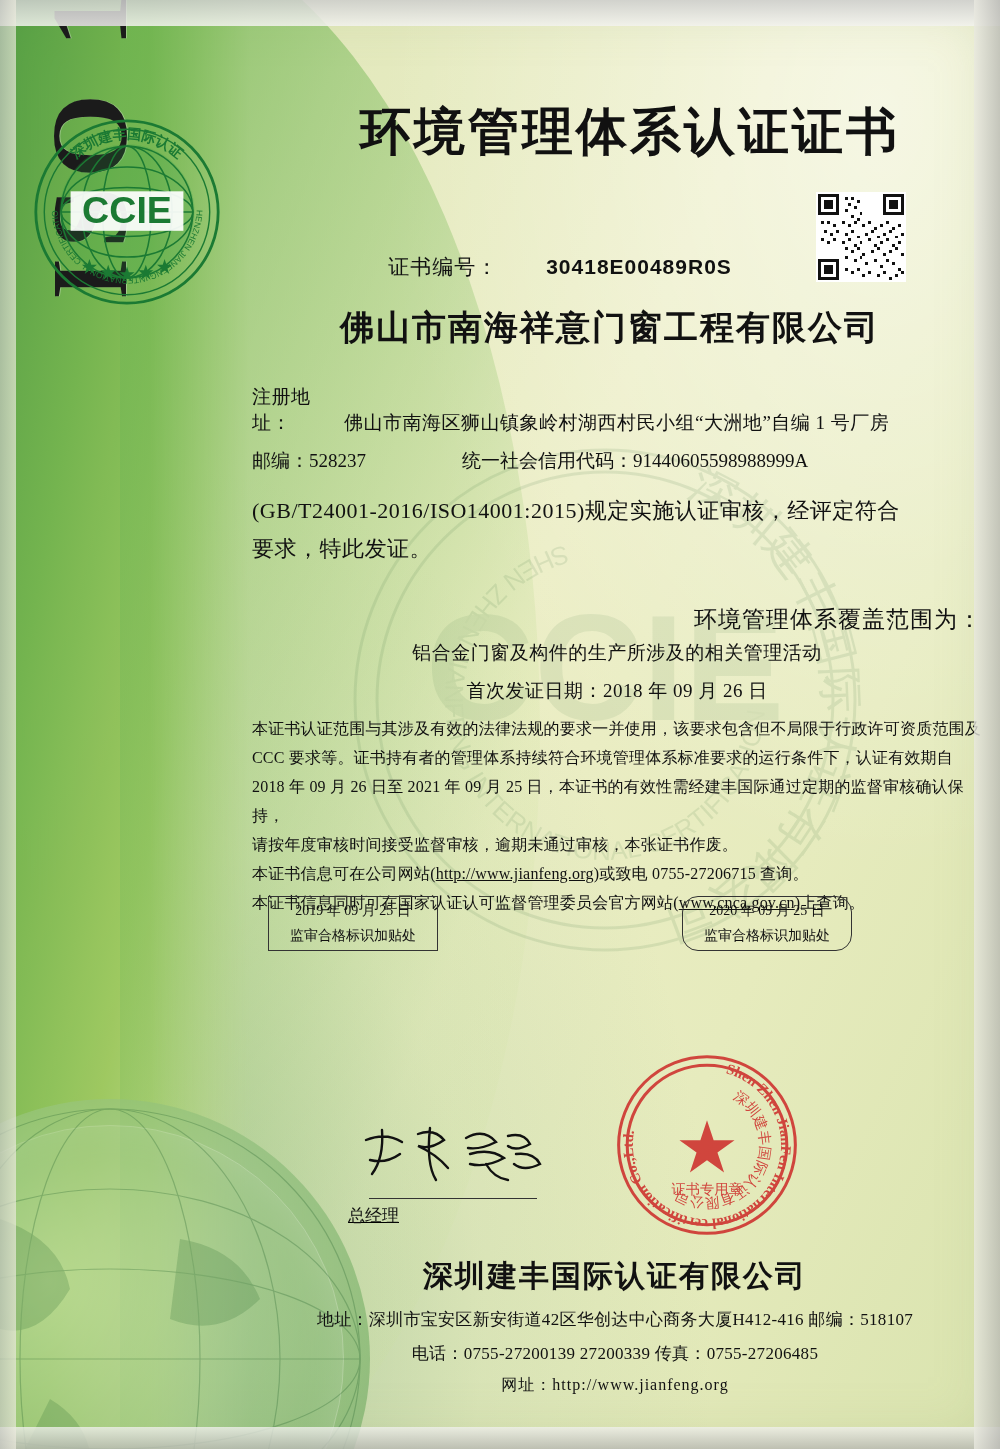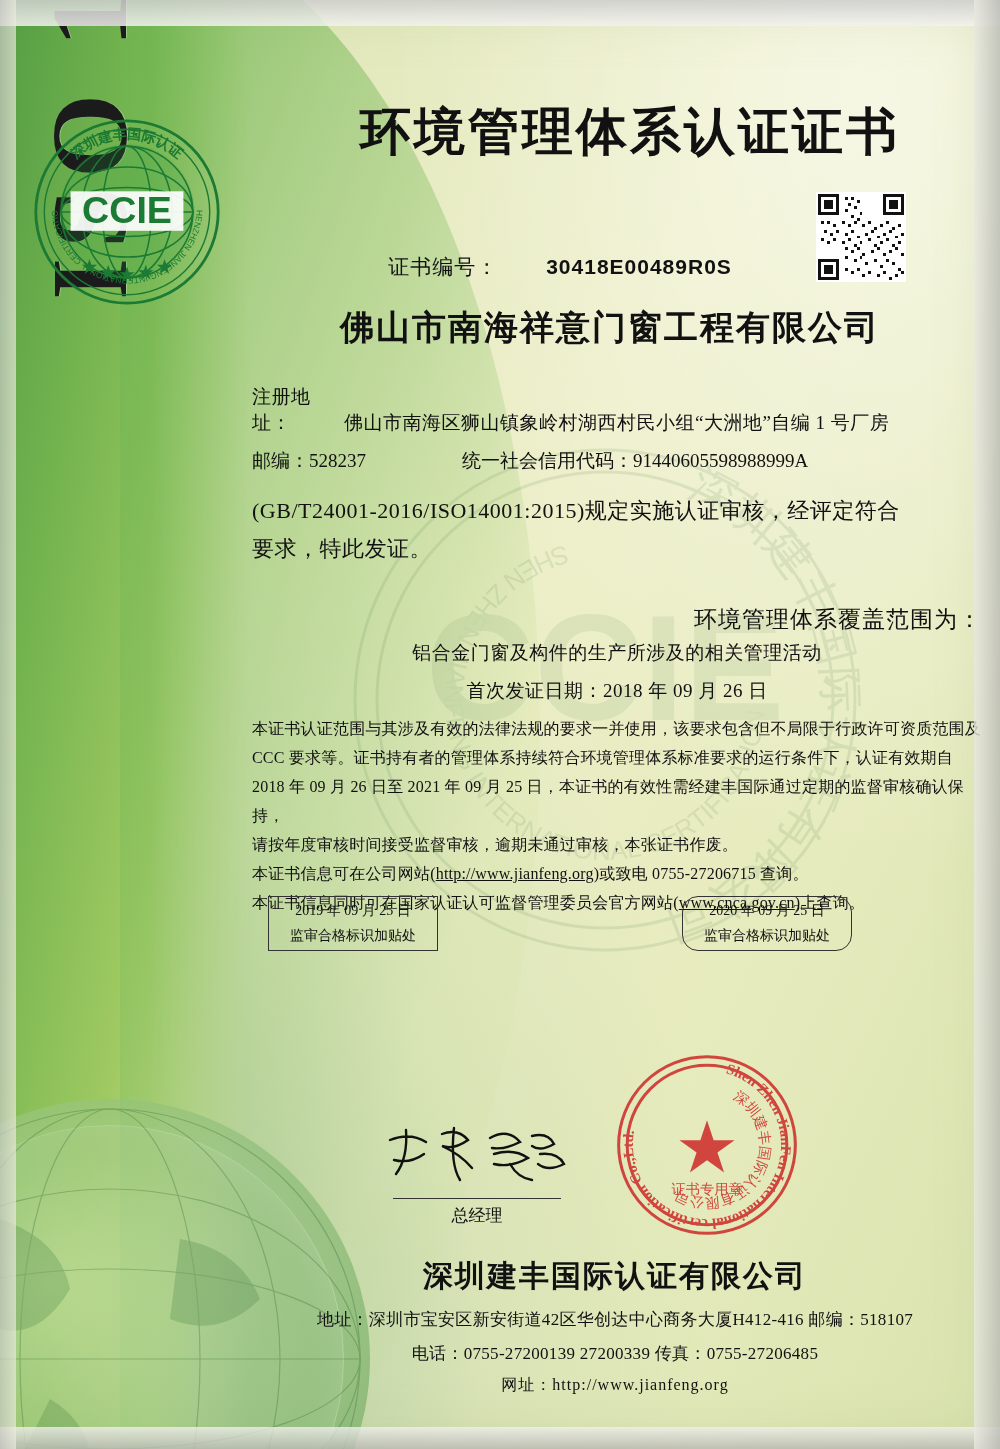--- a/index.html
+++ b/index.html
@@ -128,21 +128,21 @@
     position:absolute;left:252px;top:896px;width:730px;height:56px;
   }
   .sbox{
     position:absolute;top:0;width:168px;height:52px;border:1px solid #333;
     text-align:center;font-size:14px;line-height:25px;color:#111;padding-top:1px;
   }
   .sbox.left{left:16px;}
   .sbox.right{left:430px;border-radius:16px;}
 
   .signature{
-    position:absolute;left:372px;top:1120px;width:210px;text-align:center;
+    position:absolute;left:348px;top:1120px;width:210px;text-decoration:underline;
   }
   .sig-img{height:70px;}
   .sig-line{border-top:1px solid #333;margin-top:4px;width:168px;margin-left:21px;}
   .sig-label{font-size:17px;color:#111;margin-top:5px;}
 
   .seal{
     position:absolute;left:612px;top:1050px;width:190px;height:190px;opacity:.82;
   }
 
   .footer{

